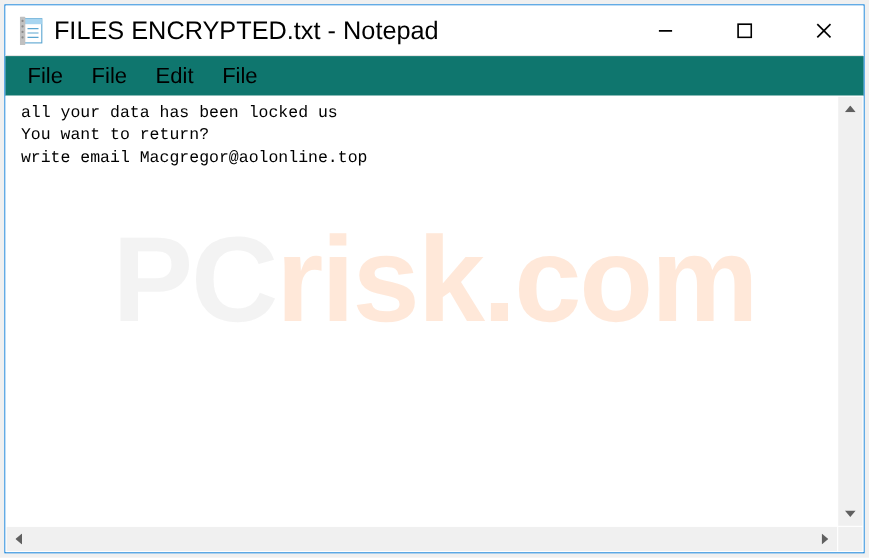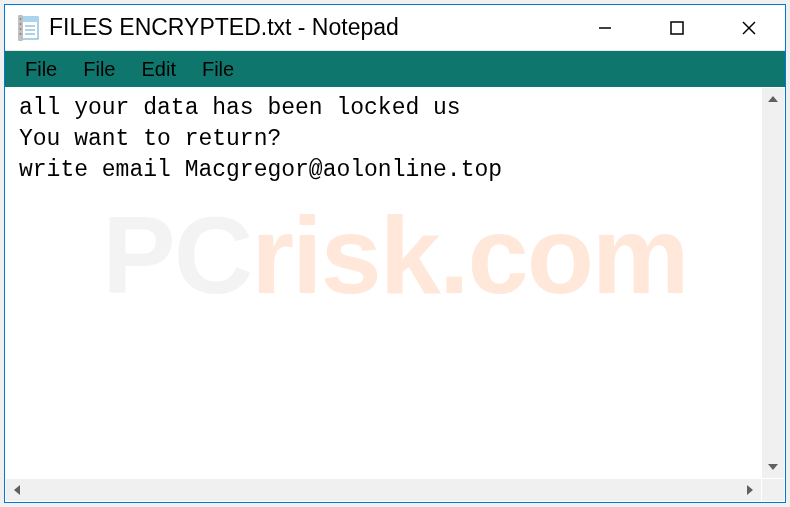--- a/index.html
+++ b/index.html
@@ -66,21 +66,21 @@
       font-size: 20px;
       color: #000000;
       padding: 4px 10px;
       cursor: pointer;
     }
     .content-area {
       flex: 1;
       background: #ffffff;
       padding: 6px 14px;
       font-family: Consolas, 'Courier New', monospace;
-      font-size: 23px;
+      font-size: 15px;
       color: #000000;
       white-space: pre-wrap;
       line-height: 1.35;
       overflow: auto;
       position: relative;
     }
     .scrollbar-v {
       position: absolute;
       right: 1px;
       top: 83px;

